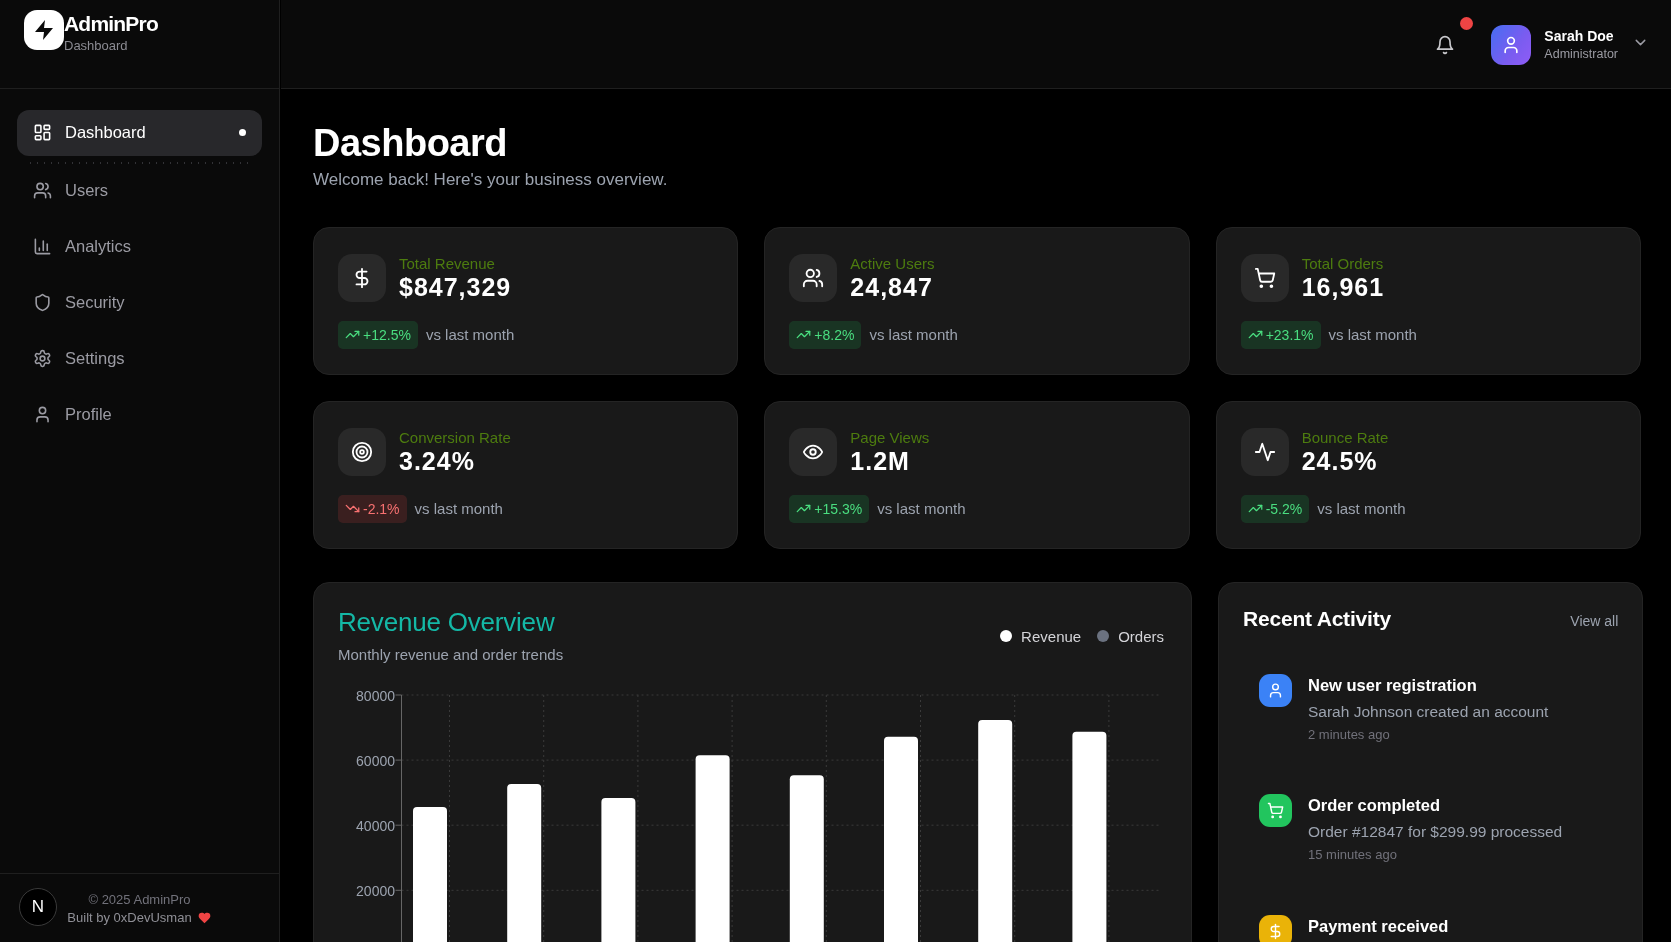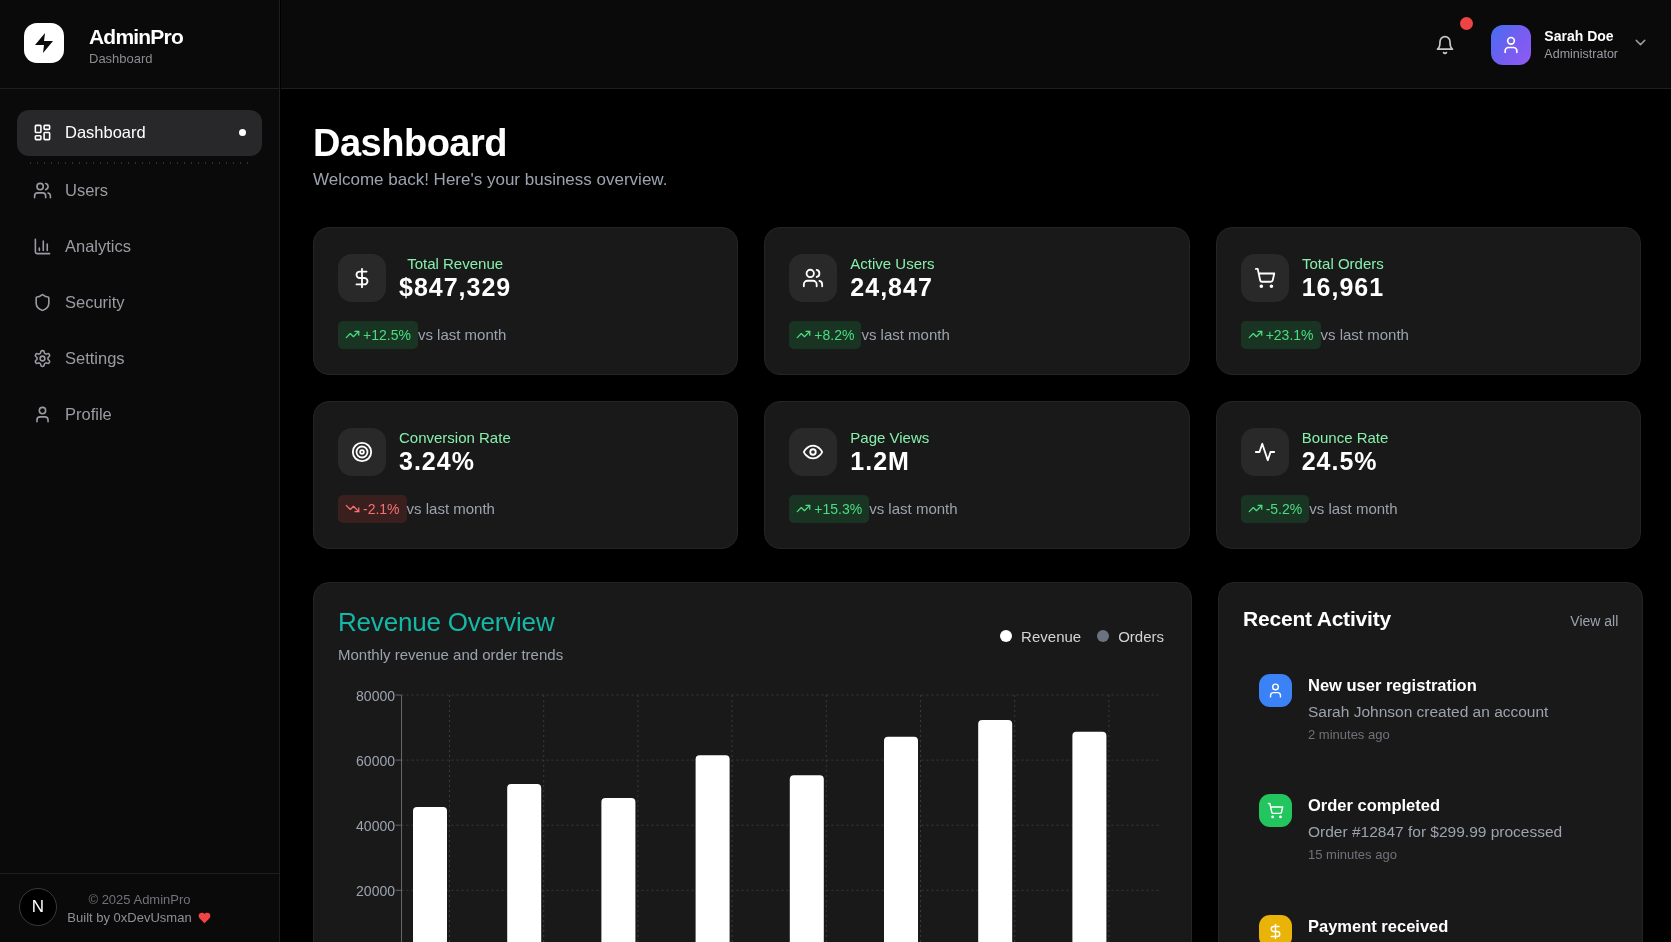--- a/index.html
+++ b/index.html
@@ -1,18 +1,18 @@
 <!DOCTYPE html>
 <html><head>
 <meta charset="utf-8">
 <style>
 * { margin:0; padding:0; box-sizing:border-box; }
 html,body { width:1671px; height:942px; overflow:hidden; background:#000; font-family:"Liberation Sans", sans-serif; }
 .sidebar { position:fixed; left:0; top:0; width:280px; height:942px; background:#0a0a0a; border-right:1px solid #1f1f1f; }
-.brand { display:flex; align-items:flex-start; gap:25px; padding:23px 0 0 24px; height:89px; border-bottom:1px solid #1f1f1f; }
+.brand { display:flex; align-items:flex-start; gap:0; padding:10px 0 0 24px; height:89px; border-bottom:1px solid #1f1f1f; }
 .brand .tile { width:40px; height:40px; background:#fff; border-radius:13px; display:flex; align-items:center; justify-content:center; }
 .brand-name { margin-top:2px; font-size:21px; font-weight:bold; color:#fff; line-height:1.1; letter-spacing:-0.8px; }
 .brand-sub { font-size:13px; color:#8b8b92; margin-top:3px; }
 .nav { padding:20.5px 17px 0 17px; }
 .nav-item { height:46px; display:flex; align-items:center; gap:13px; padding:0 16px; border-radius:12px; color:#9b9ba3; font-size:16.5px; margin-bottom:10px; position:relative; }
 .nav-item.active { background:#28282b; color:#fff; }
 .nav-item svg { width:19px; height:19px; flex:none; }
 .nav-item .dot { position:absolute; right:16px; width:7px; height:7px; border-radius:50%; background:#fff; }
 .nav-divider { height:2px; margin:-3.5px 10px 3.5px 10px; background-image:radial-gradient(circle, #323236 0.9px, transparent 1.1px); background-size:7px 2px; background-repeat:repeat-x; background-position:0 center; }
 .side-footer { position:absolute; left:0; bottom:0; width:100%; height:69px; border-top:1px solid #1f1f1f; }
@@ -36,23 +36,23 @@
 .chev svg { width:17px; height:17px; }
 .main { position:absolute; left:280px; top:89px; width:1391px; padding:28px 30px 0 33px; }
 h1 { color:#fff; font-size:38px; font-weight:800; letter-spacing:-0.5px; margin-top:5px; }
 .welcome { color:#9ca3af; font-size:17px; margin-top:5px; }
 .stats { display:grid; grid-template-columns:repeat(3,1fr); gap:26px; margin-top:36.7px; }
 .card { background:#191919; border:1px solid #242424; border-radius:16px; }
 .stat { padding:26px 24px; height:148px; }
 .stat-head { display:flex; gap:13px; }
 .stat-tile { width:48px; height:48px; background:#292929; border-radius:14px; display:flex; align-items:center; justify-content:center; color:#fff; flex:none; margin-top:0; }
 .stat-tile svg { width:22px; height:22px; }
-.stat-title { font-size:15px; color:#86efac; margin-top:1px;text-align:center; }
+.stat-title { font-size:15px; color:#4d7c0f; margin-top:1px; }
 .stat-value { font-size:25px; font-weight:bold; color:#fff; margin-top:1.5px; letter-spacing:1px; }
-.stat-foot { display:flex; align-items:center; gap:0; margin-top:19px; }
+.stat-foot { display:flex; align-items:center; gap:8px; margin-top:19px; }
 .badge { height:27.5px; display:flex; align-items:center; gap:3px; padding:0 7px; border-radius:5px; font-size:14px; font-weight:500; }
 .badge svg { width:15px; height:15px; }
 .badge.up { background:rgba(34,197,94,0.16); color:#4ade80; }
 .badge.down { background:rgba(239,68,68,0.16); color:#f87171; }
 .vs { font-size:15px; color:#9ca3af; }
 .bottom { display:grid; grid-template-columns:1fr 425.3px; gap:26px; margin-top:33.5px; }
 .chart-card { position:relative; height:460px; padding:24.3px 24px 24px 24px; }
 .chart-head { display:flex; justify-content:space-between; }
 .chart-title { font-size:26px; font-weight:normal; color:#14b8a6; letter-spacing:-0.2px; }
 .chart-sub { font-size:15px; color:#9ca3af; margin-top:7.5px; }

